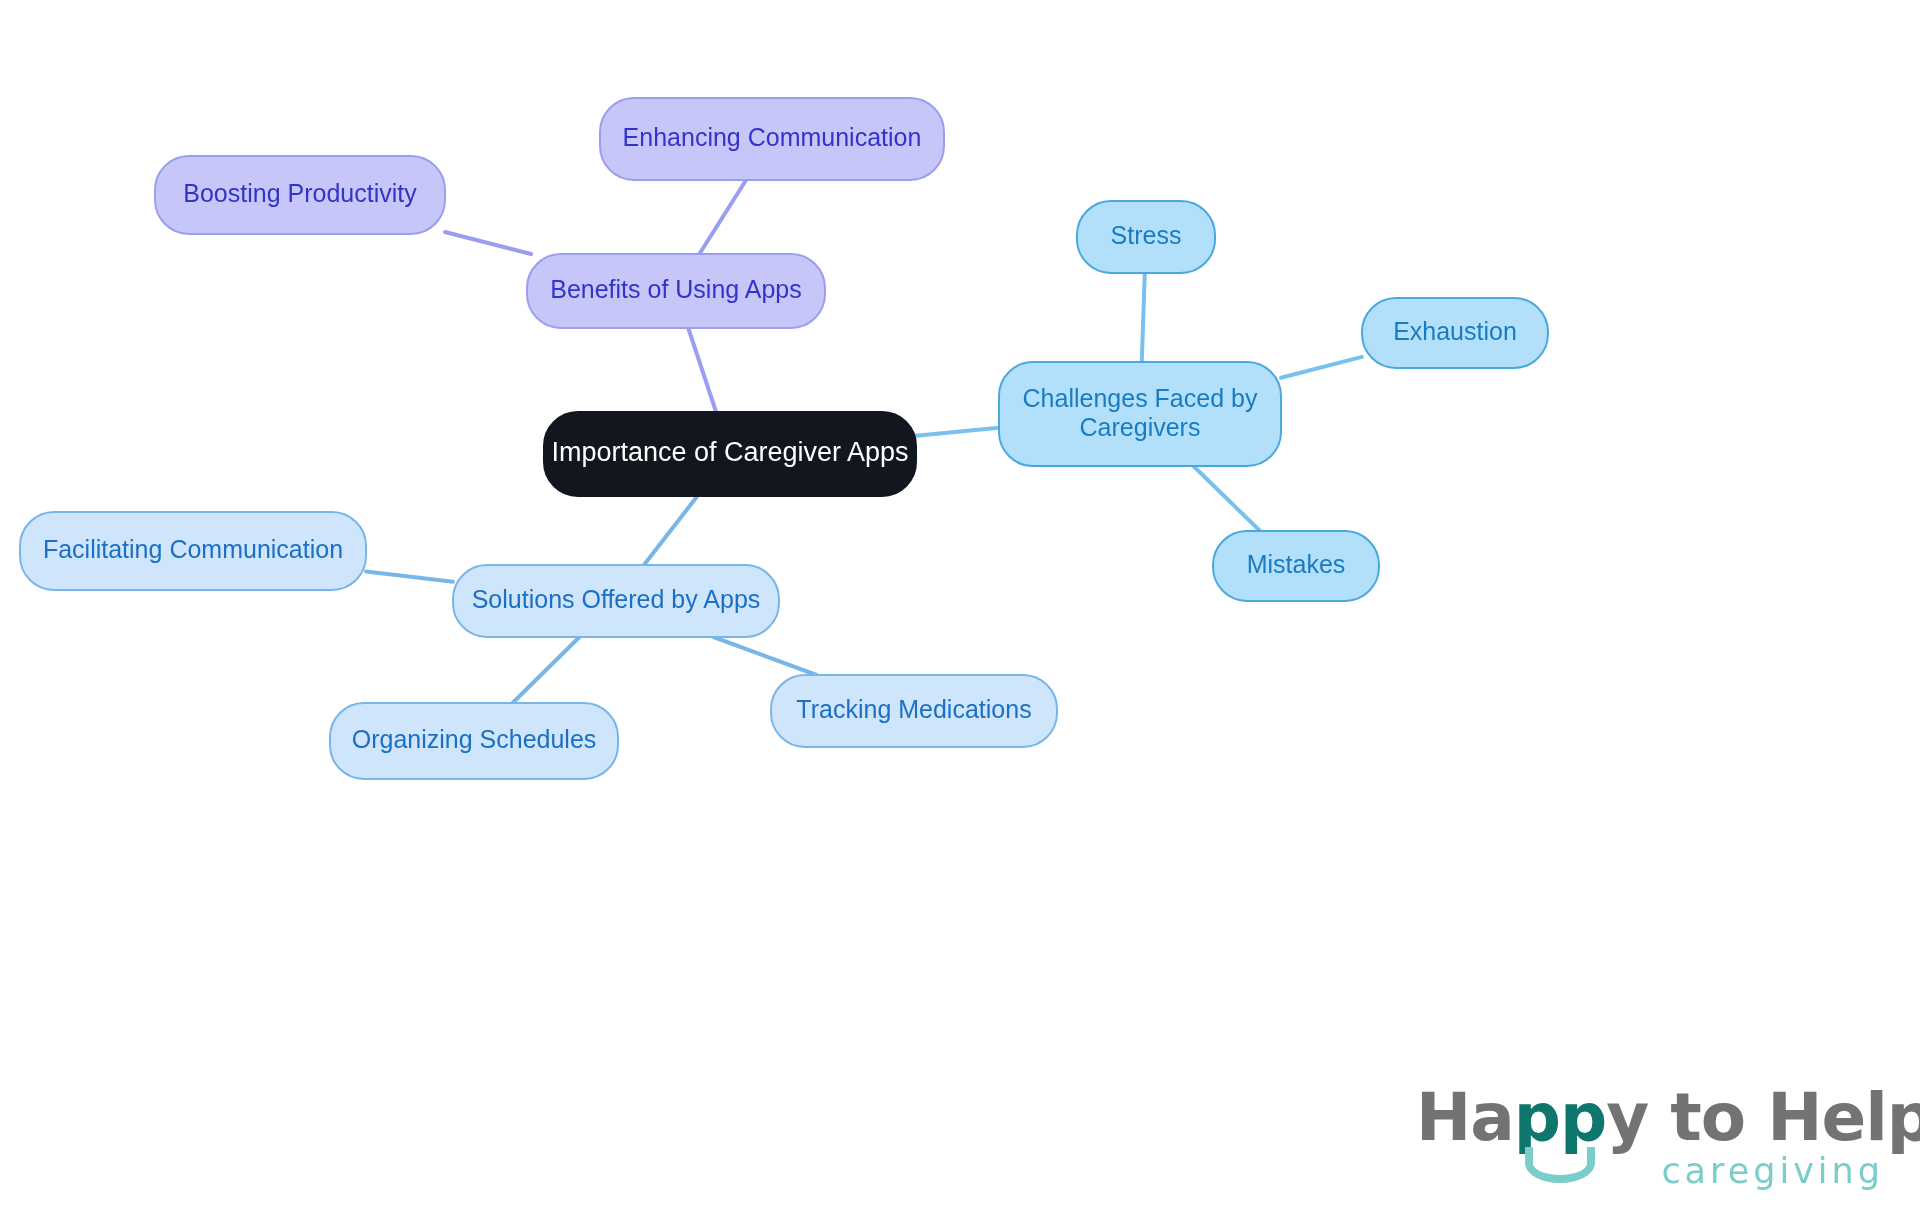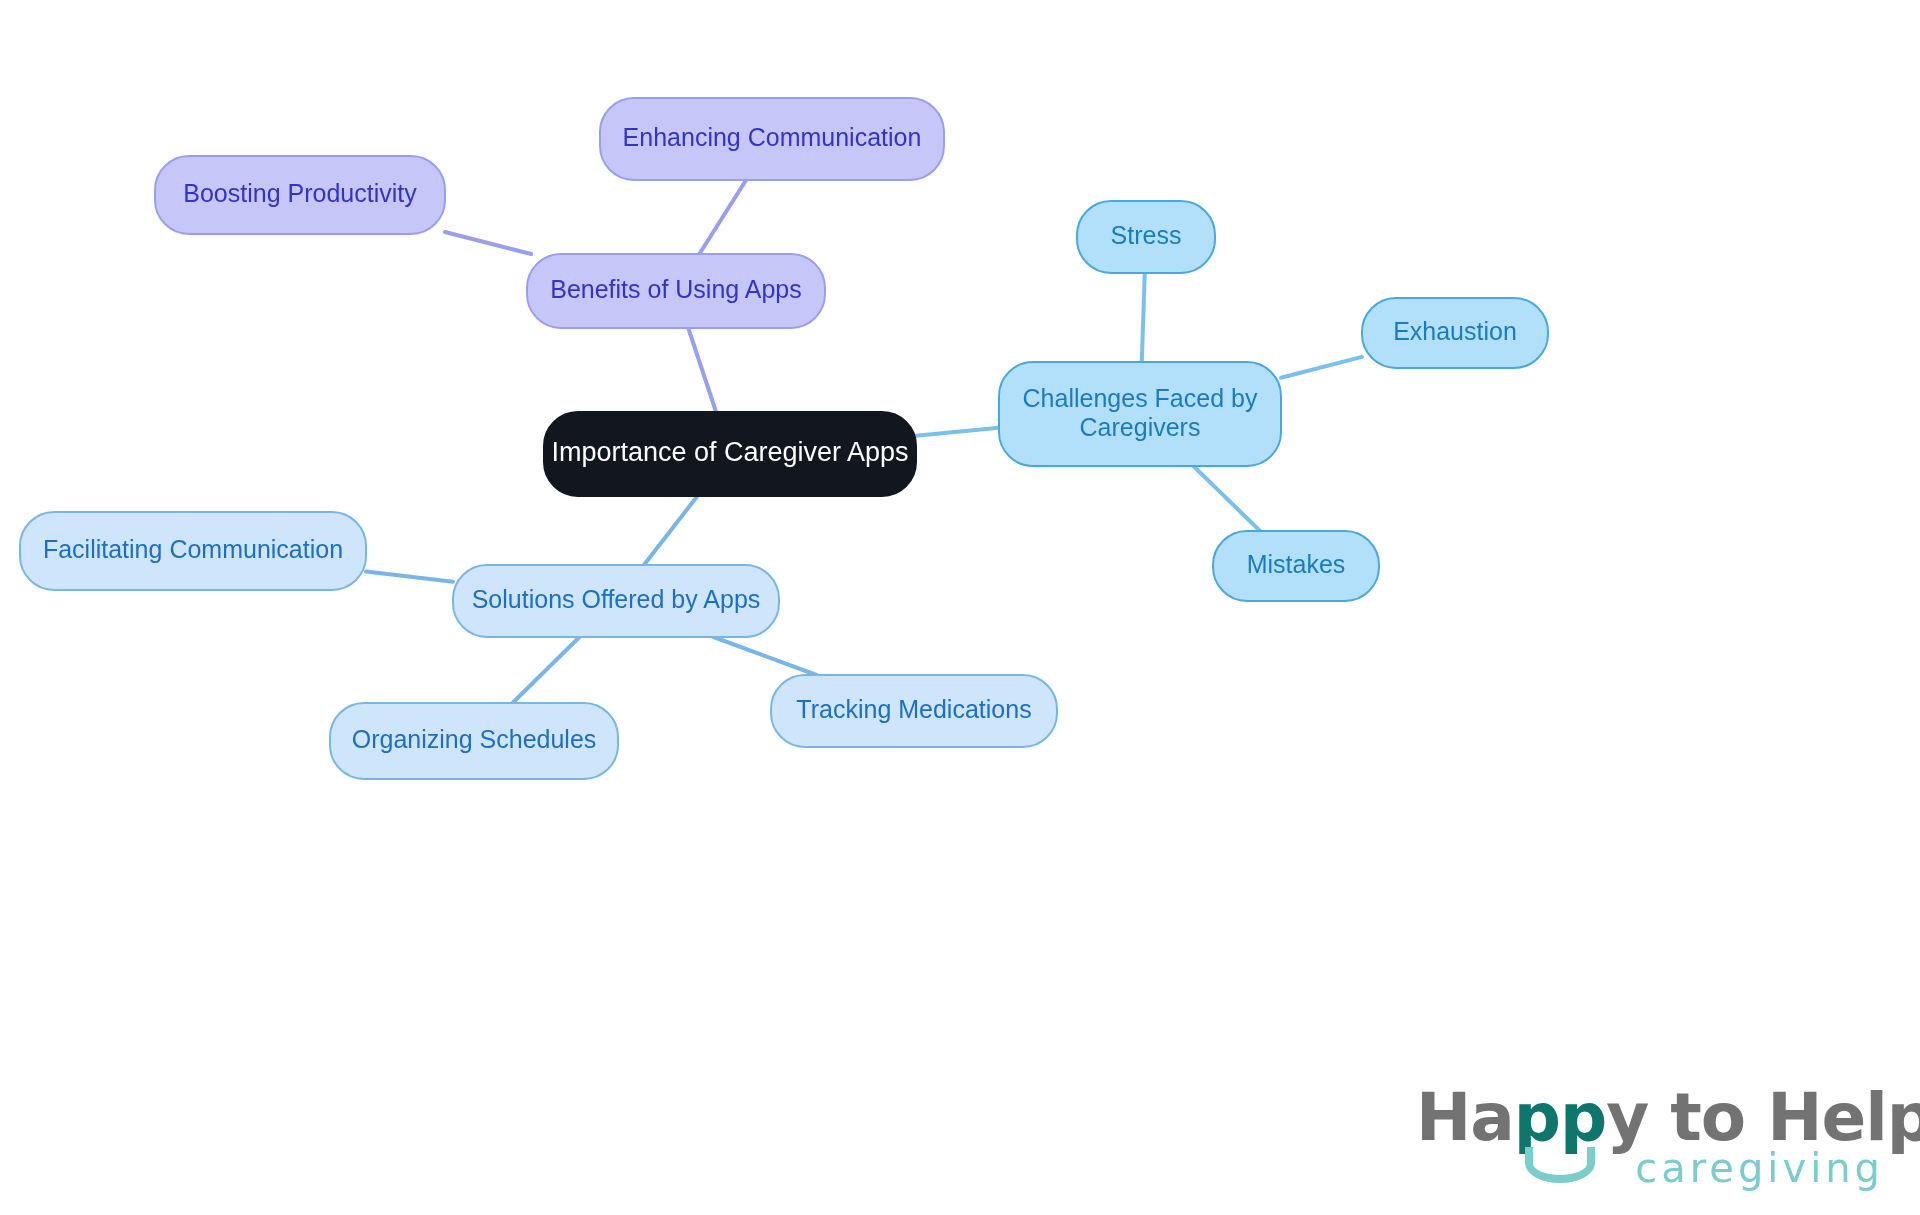--- a/index.html
+++ b/index.html
@@ -73,21 +73,21 @@
     border: 8px solid #7acdcb;
     border-top: none;
     border-bottom-left-radius: 60px 34px;
     border-bottom-right-radius: 60px 34px;
   }
   .logo-tagline {
     position: absolute;
     right: 2px;
     bottom: 2px;
     font-family: "DejaVu Sans", sans-serif;
-    font-size: 40px;
+    font-size: 35px;
     letter-spacing: 4px;
     color: #7acdcb;
     white-space: pre;
   }
 </style>
 </head>
 <body>
 
 <div id="mindmap-stage">
   <svg id="mindmap-svg" viewBox="0 0 1920 1215" xmlns="http://www.w3.org/2000/svg">

